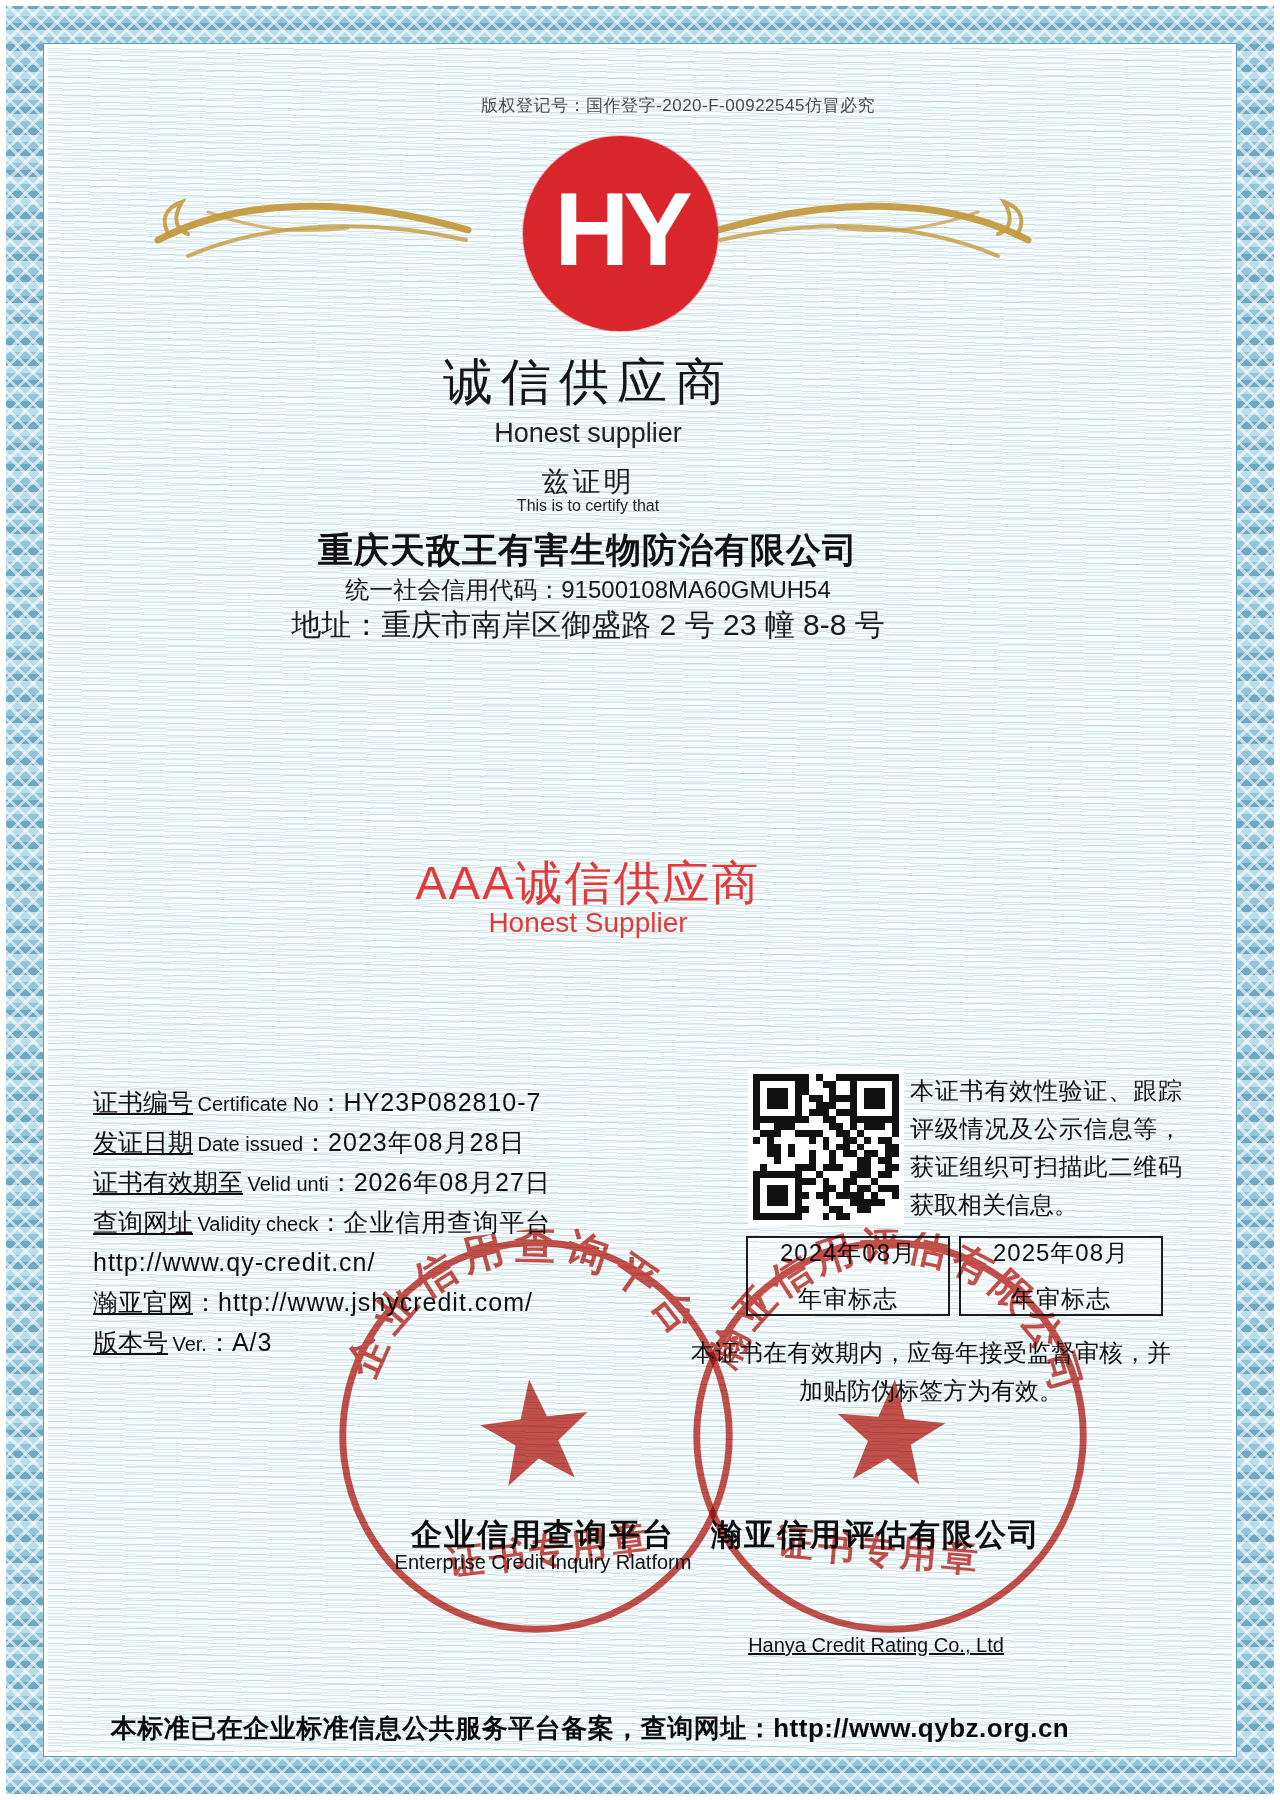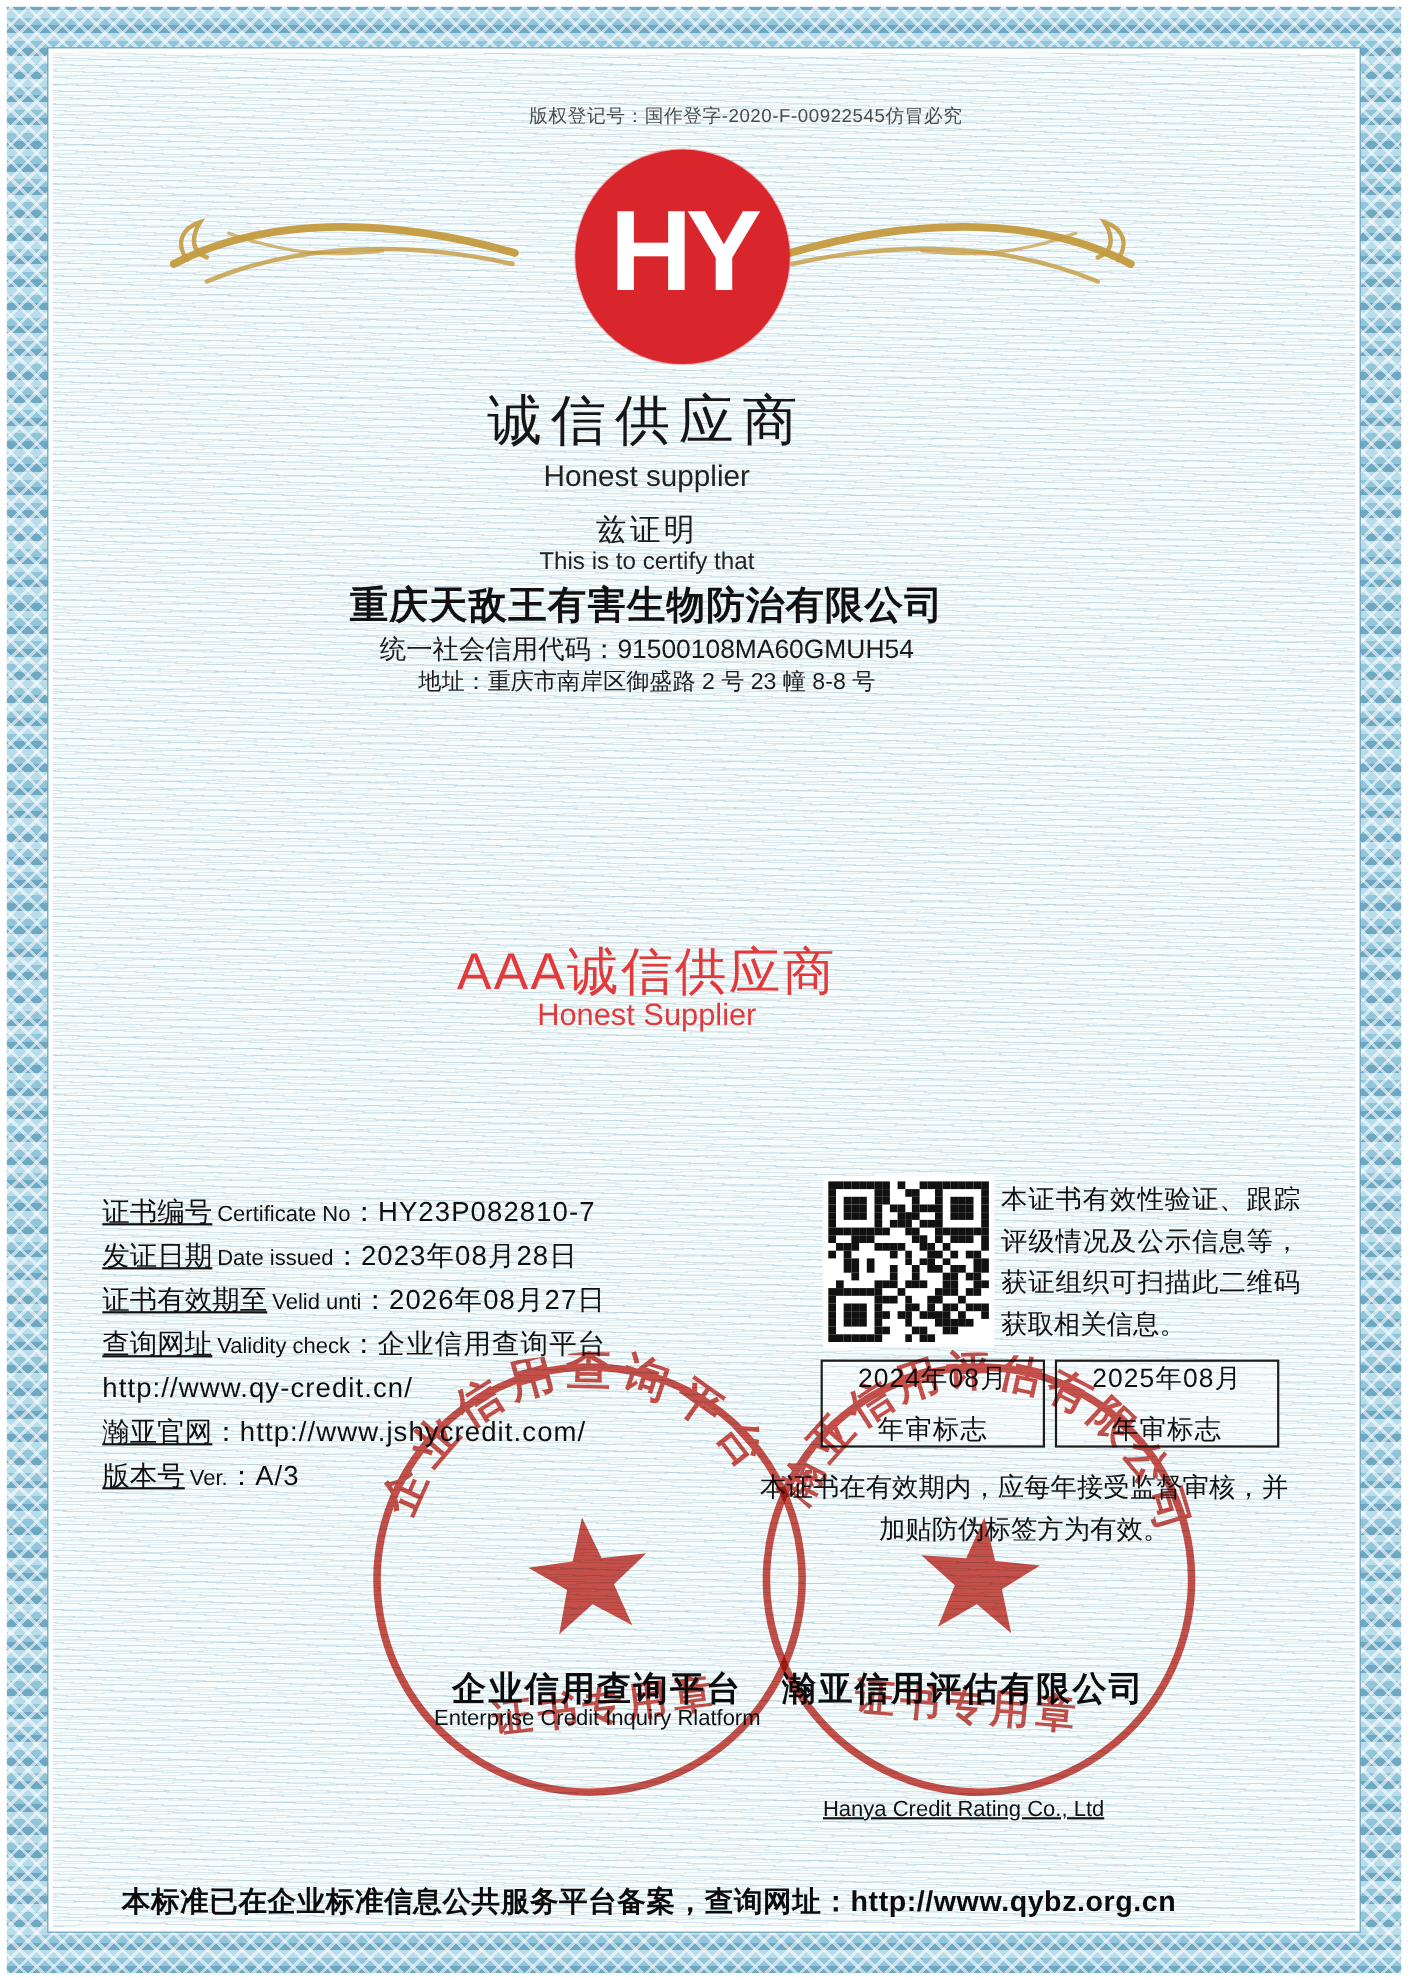--- a/index.html
+++ b/index.html
@@ -48,24 +48,24 @@
     color:#fff; font-size:104px; font-weight:bold; letter-spacing:-6px;
     transform:translateY(-4px);
   }
   .flourish { top:130px; }
   .flourish.left  { left:100px; }
   .flourish.right { left:660px; transform:scaleX(-1); }
 
   .title-cn   { top:272px; font-size:50px; color:#161616; letter-spacing:8px; font-weight:500; }
   .title-en   { top:341px; font-size:27px; color:#222; }
   .certify-cn { top:386px; font-size:28px; color:#1b1b1b; letter-spacing:3px; }
-  .certify-en { top:420px; font-size:22px; color:#222; }
+  .certify-en { top:420px; font-size:16px; color:#222; }
   .company    { top:450px; font-size:35px; font-weight:bold; color:#111; letter-spacing:1px; }
   .credit     { top:497px; font-size:24px; color:#1a1a1a; }
-  .address    { top:528px; font-size:21px; color:#1a1a1a; }
+  .address    { top:528px; font-size:30px; color:#1a1a1a; }
 
   .award-cn { top:775px; font-size:47px; color:#e23a3a; font-weight:500; letter-spacing:2px; }
   .award-en { top:830px; font-size:28px; color:#e23a3a; }
 
   
   .details { top:1036px; left:45px; width:620px; }
   .details .row { line-height:37px; white-space:nowrap; color:#101010; }
   .details .lcn { font-size:25px;text-decoration:underline; }
   .details .len { font-size:20px; }
   .details .sep { font-size:25px; }

